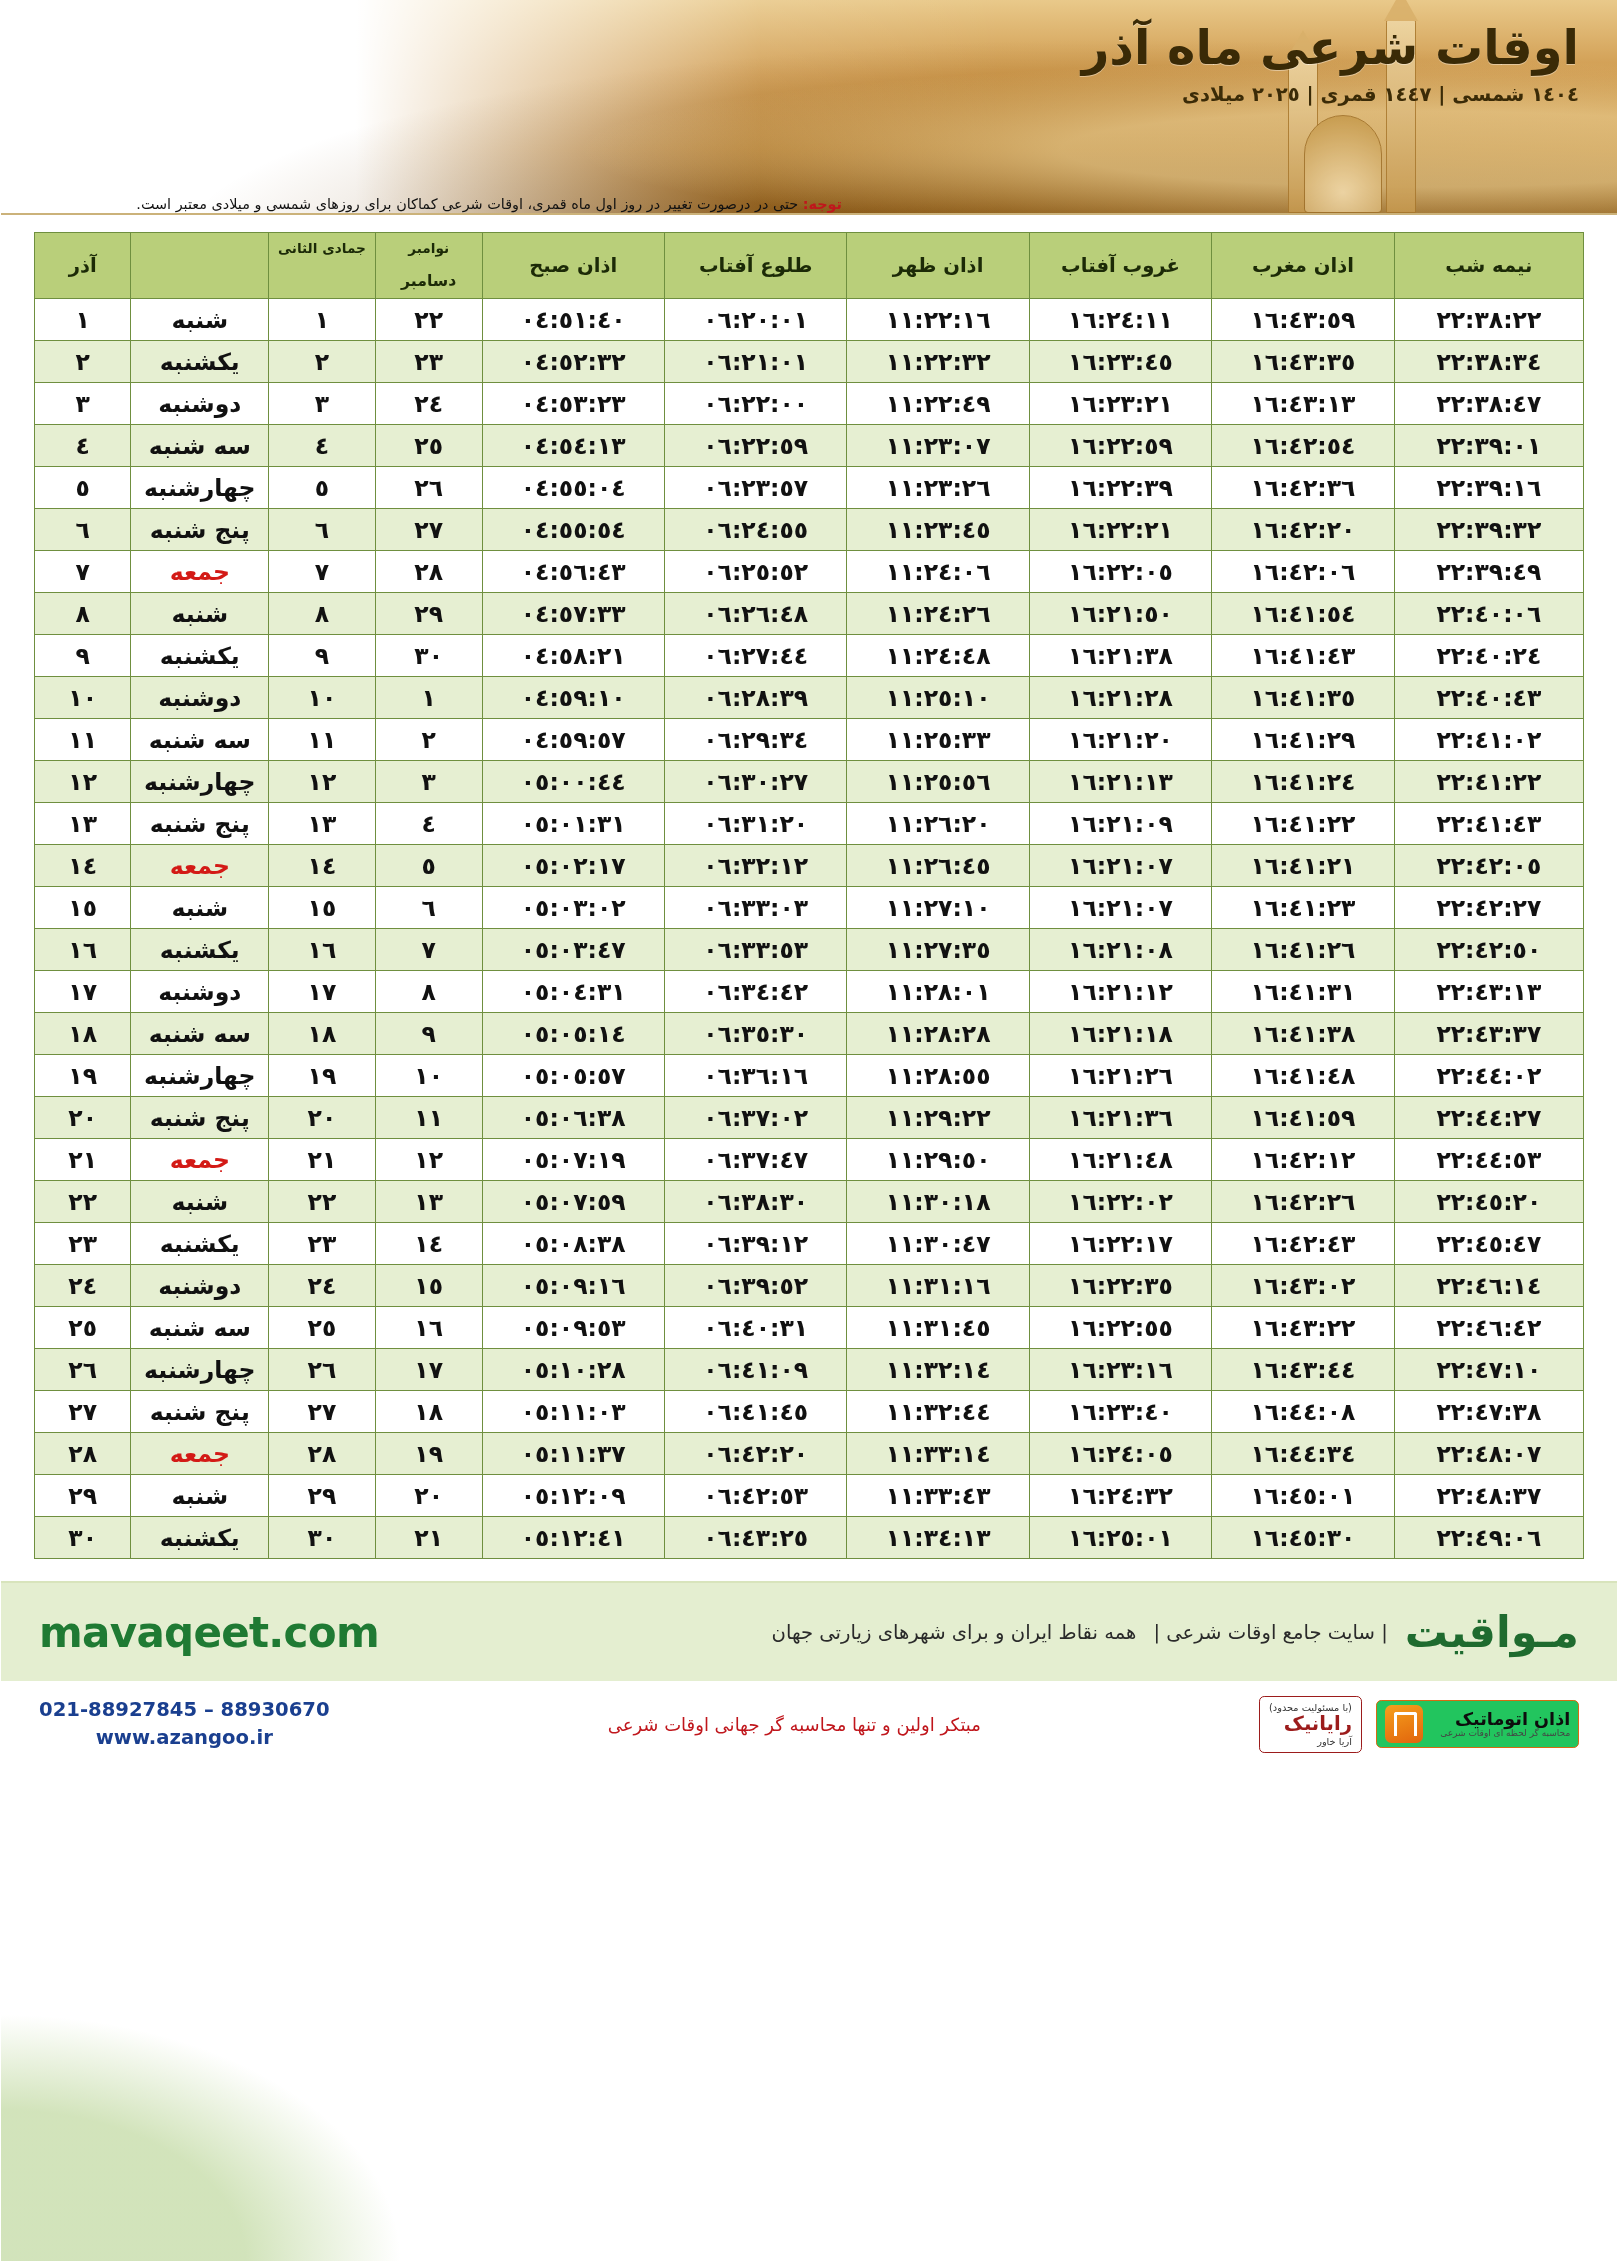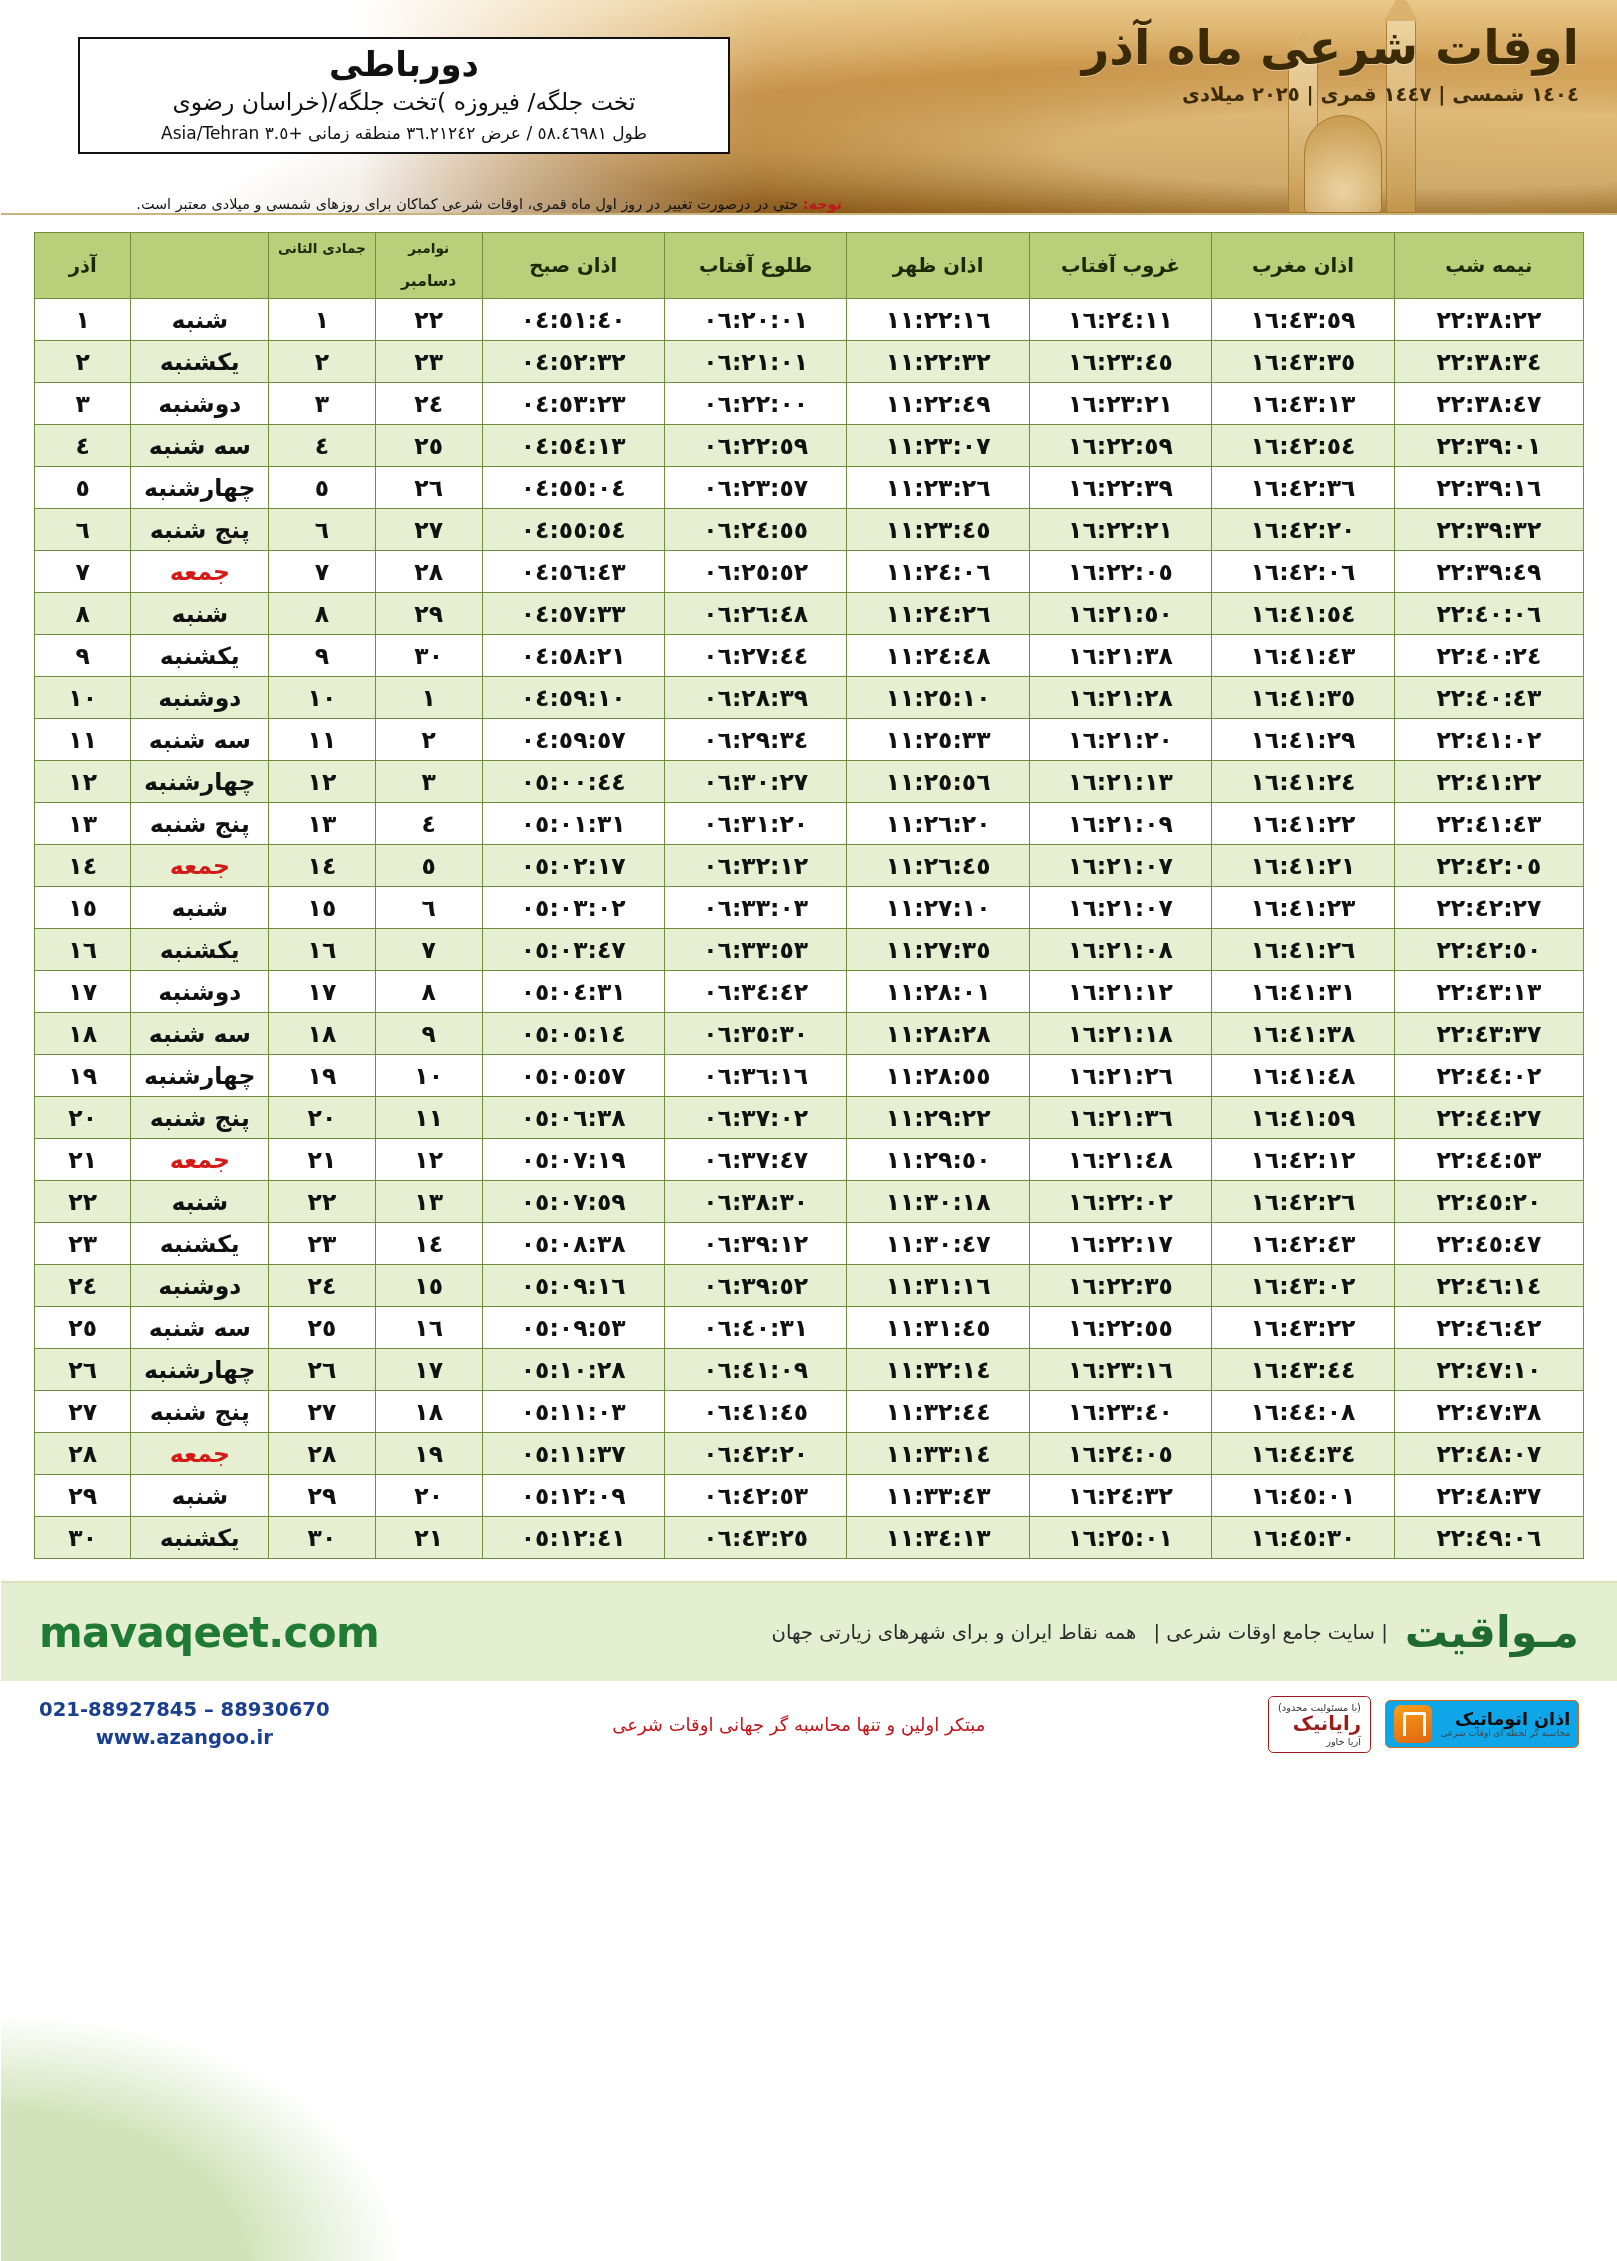--- a/index.html
+++ b/index.html
@@ -247,25 +247,25 @@
     align-items: center;
     justify-content: space-between;
     direction: rtl;
   }
   .logos {
     display: flex;
     align-items: center;
     gap: 14.4px;
   }
   .logo-azangoo {
-    display:flex; align-items:center; gap:8px;
+    display:flex; align-items:center; gap:17px;
     border: 1.3px solid #d76b12;
     border-radius: 5.2px;
     padding: 3.9px 7.8px;
-    background: #0ea5e9;
+    background: #22c55e;
   }
   .logo-azangoo .glyph {
     width: 38px; height: 38px;
     background: linear-gradient(160deg,#f6a01c,#e1640d);
     border-radius: 6.5px;
     position: relative;
   }
   .logo-azangoo .glyph:after{
     content:""; position:absolute; left:9px; top:6.5px; width:17px; height:21px;
     border:3.3px solid #fff; border-radius: 2.6px 2.6px 0 0; border-bottom:none;
@@ -320,25 +320,20 @@
       <div class="minaret m2"></div>
       <div class="dome"></div>
       <div class="minaret m1"></div>
     </div>
 
     <div class="header-title-wrap">
       <div class="title-main">اوقات شرعی ماه آذر</div>
       <div class="title-years">١٤٠٤ شمسی | ١٤٤٧ قمری | ٢٠٢٥ میلادی</div>
     </div>
 
-    <div class="city-box">
-      <div class="city-name">دورباطی</div>
-      <div class="city-region">تخت جلگه/ فیروزه )تخت جلگه/(خراسان رضوی</div>
-      <div class="city-coords">طول ٥٨.٤٦٩٨١ / عرض ٣٦.٢١٢٤٢ منطقه زمانی ‎+٣.٥ Asia/Tehran</div>
-    </div>
 
     <div class="note-line">
       <span class="note-label">توجه:</span>
       <span>حتی در درصورت تغییر در روز اول ماه قمری، اوقات شرعی کماکان برای روزهای شمسی و میلادی معتبر است.</span>
     </div>
   </div>
 
   <div class="table-wrap">
     <table class="times">
       <colgroup>

